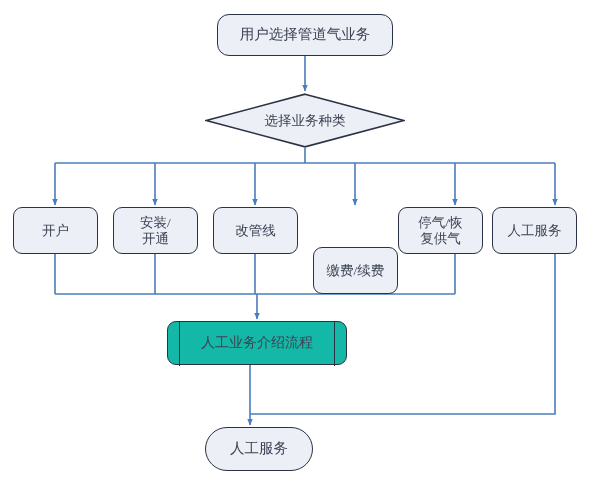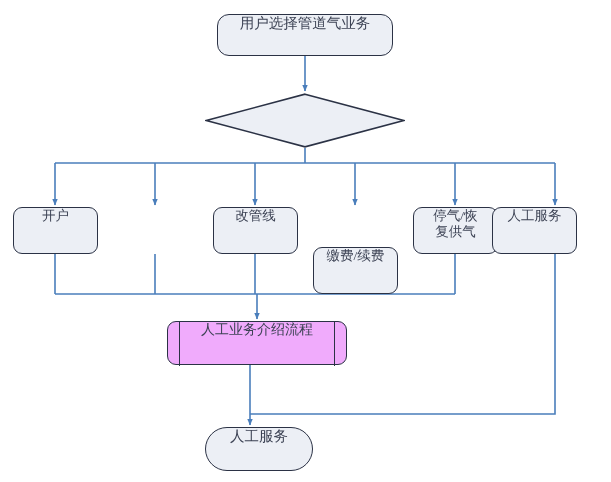--- a/index.html
+++ b/index.html
@@ -26,20 +26,21 @@
     position: absolute;
     left: 0;
     top: 0;
     width: 611px;
     height: 482px;
   }
   .node {
     position: absolute;
     box-sizing: border-box;
     display: flex;
+    align-items: center;
     justify-content: center;
     text-align: center;
     background: #eceff5;
     border: 1.5px solid #2b3245;
     color: #3c4254;
     line-height: 1.18;
     z-index: 2;
   }
   .node-label {
     display: block;
@@ -90,32 +91,32 @@
     top: 207px;
     width: 85px;
     height: 47px;
     border-radius: 9px;
     font-size: 13.5px;
   }
   #node-opt-0 { left: 13px; }
   #node-opt-1 { left: 113px; }
   #node-opt-2 { left: 213px; }
   #node-opt-3 { left: 313px; margin-top: 40px; }
-  #node-opt-4 { left: 413px; }
+  #node-opt-4 { left: 398px; }
   #node-opt-5 { left: 492px; }
 
   
   #node-process {
     left: 167px;
     top: 321px;
     width: 180px;
     height: 44px;
     border-radius: 9px;
     font-size: 14px;
-    background: #f0abfc;
+    background: #14b8a6;
   }
   #node-process .pp-bar {
     position: absolute;
     top: -1.5px;
     bottom: -1.5px;
     width: 0;
     border-left: 1.5px solid #2b3245;
   }
   #node-process .pp-bar-left { left: 11px; }
   #node-process .pp-bar-right { right: 11px; }
@@ -162,24 +163,29 @@
   </svg>
 
   <div class="node terminator" id="node-start">
     <span class="node-label">用户选择管道气业务</span>
   </div>
 
   <div class="node" id="node-decision">
     <svg class="diamond-shape" viewBox="0 0 200 55" preserveAspectRatio="none" xmlns="http://www.w3.org/2000/svg">
       <polygon points="100,1.2 198.8,27.5 100,53.8 1.2,27.5" fill="#eceff5" stroke="#2b3245" stroke-width="1.6" vector-effect="non-scaling-stroke"></polygon>
     </svg>
+    <span class="node-label">选择业务种类</span>
   </div>
 
   <div class="node option-box" id="node-opt-0">
     <span class="node-label">开户</span>
+  </div>
+  <div class="node option-box" id="node-opt-1">
+    <span class="node-label">安装/
+开通</span>
   </div>
   <div class="node option-box" id="node-opt-2">
     <span class="node-label">改管线</span>
   </div>
   <div class="node option-box" id="node-opt-3">
     <span class="node-label">缴费/续费</span>
   </div>
   <div class="node option-box" id="node-opt-4">
     <span class="node-label">停气/恢
 复供气</span>

